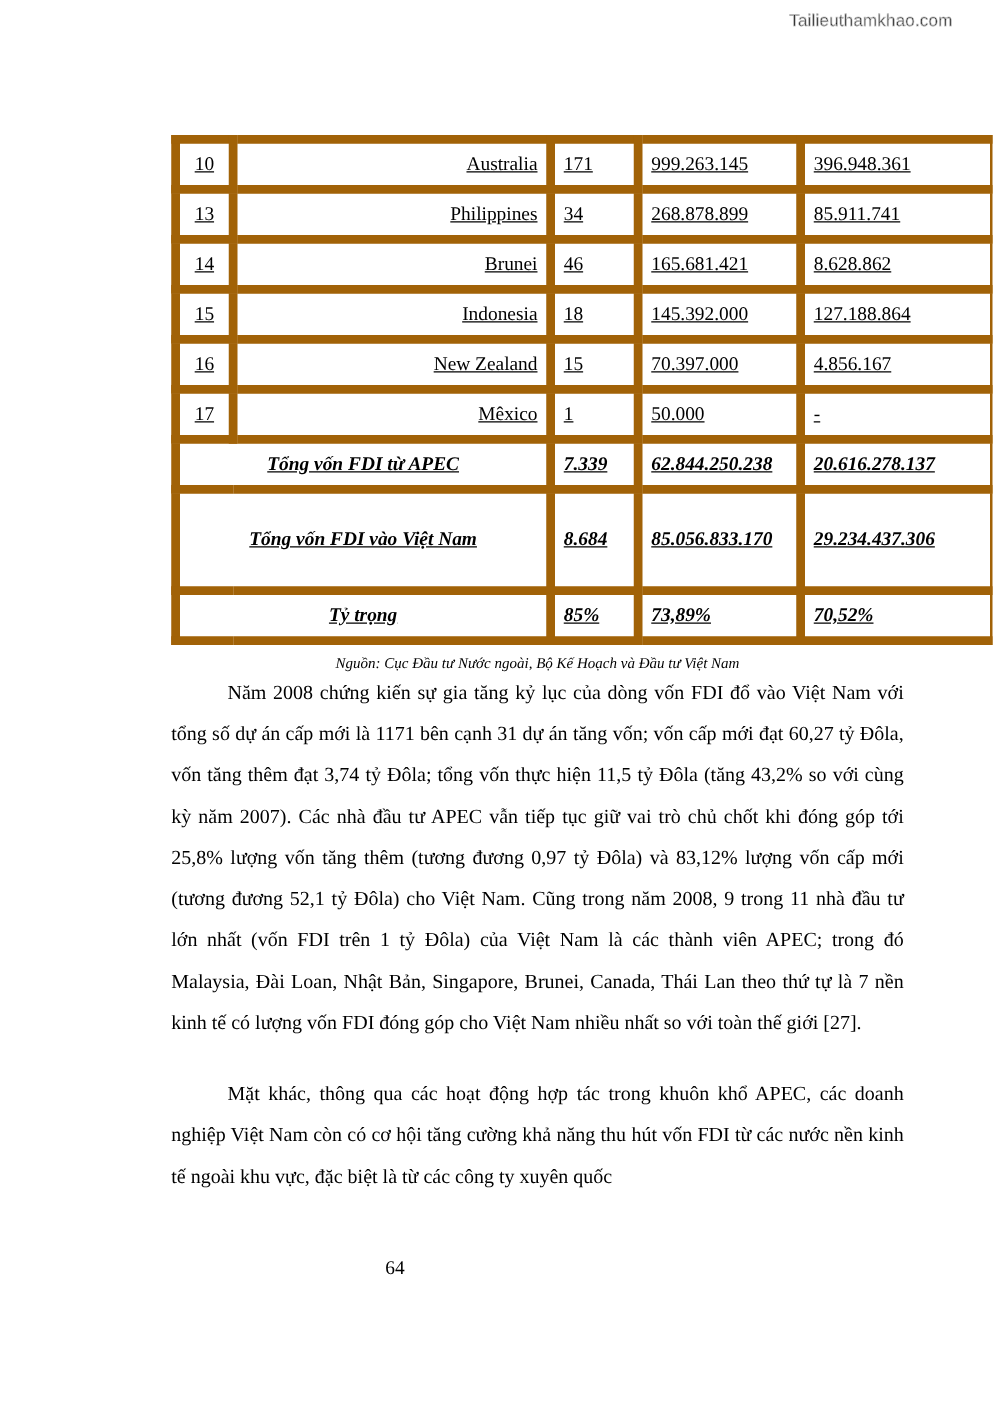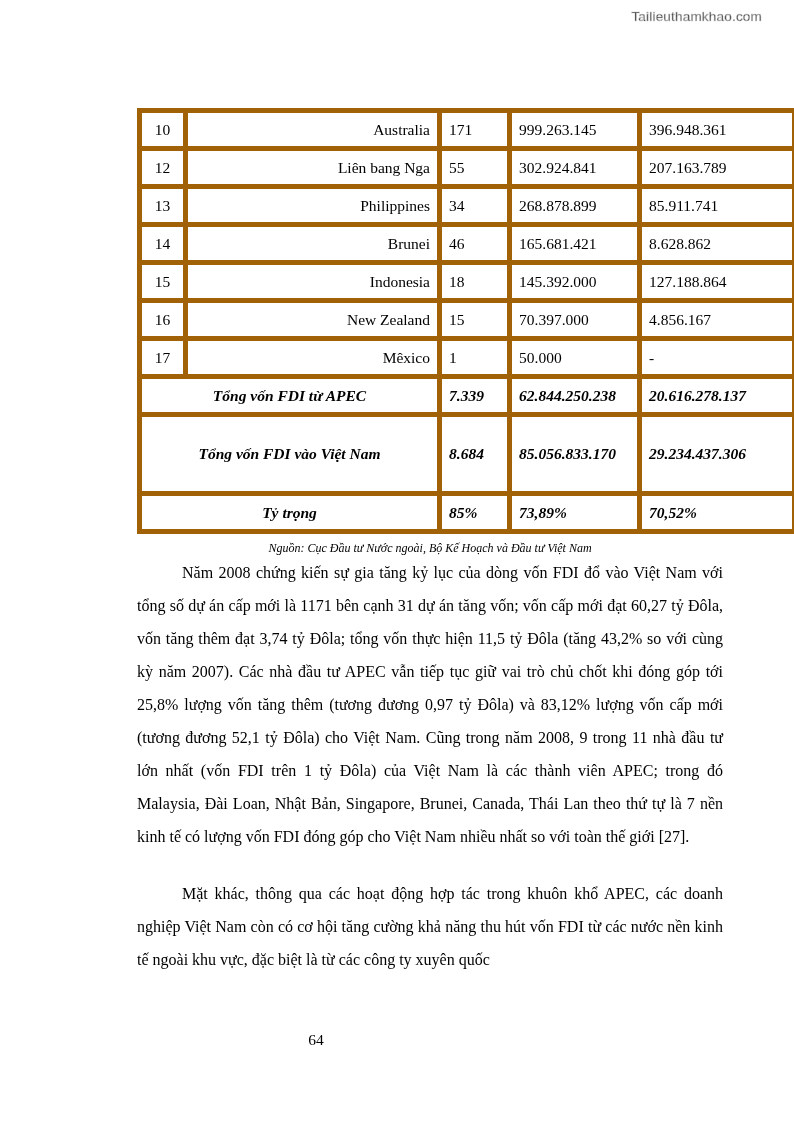--- a/index.html
+++ b/index.html
@@ -51,26 +51,27 @@
     margin-top: 108px;
     table-layout: fixed;
   }
   table.fdi col.c-no    { width: 46px;  }
   table.fdi col.c-name  { width: 254px; }
   table.fdi col.c-proj  { width: 70px;  }
   table.fdi col.c-reg   { width: 130px; }
   table.fdi col.c-impl  { width: 155px; }
 
   table.fdi td {
-    border: 5px solid #a16207;
+    border: 7px solid #a16207;
     font-size: 15.5px;
     line-height: 1.26;
     padding: 6px 7px 6px 7px;
     height: 21px;
     vertical-align: middle;
+    text-decoration: underline;
   }
   td.no     { text-align: center; }
   td.name   { text-align: right; padding-left: 9px; }
   td.num    { text-align: left; padding-right: 8px; }
 
   
   tr.summary td {
     font-weight: bold;
     font-style: italic;
   }
@@ -97,21 +98,21 @@
     text-align: justify;
     text-justify: inter-word;
     margin: 0;
     text-indent: 45px;
   }
   p.body.spaced { margin-top: 24px; }
 
   
   .folio {
     position: absolute;
-    top: 1031px;
+    top: 1006px;
     left: 0;
     width: 632px;
     text-align: center;
     font-size: 15.5px;
   }
 </style>
 </head>
 <body>
 
 <div class="page">
@@ -130,27 +131,20 @@
       </colgroup>
       <tbody>
         <tr>
           <td class="no">10</td>
           <td class="name">Australia</td>
           <td class="num">171</td>
           <td class="num">999.263.145</td>
           <td class="num">396.948.361</td>
         </tr>
         <tr>
-          <td class="no">12</td>
-          <td class="name">Liên bang Nga</td>
-          <td class="num">55</td>
-          <td class="num">302.924.841</td>
-          <td class="num">207.163.789</td>
-        </tr>
-        <tr>
           <td class="no">13</td>
           <td class="name">Philippines</td>
           <td class="num">34</td>
           <td class="num">268.878.899</td>
           <td class="num">85.911.741</td>
         </tr>
         <tr>
           <td class="no">14</td>
           <td class="name">Brunei</td>
           <td class="num">46</td>

